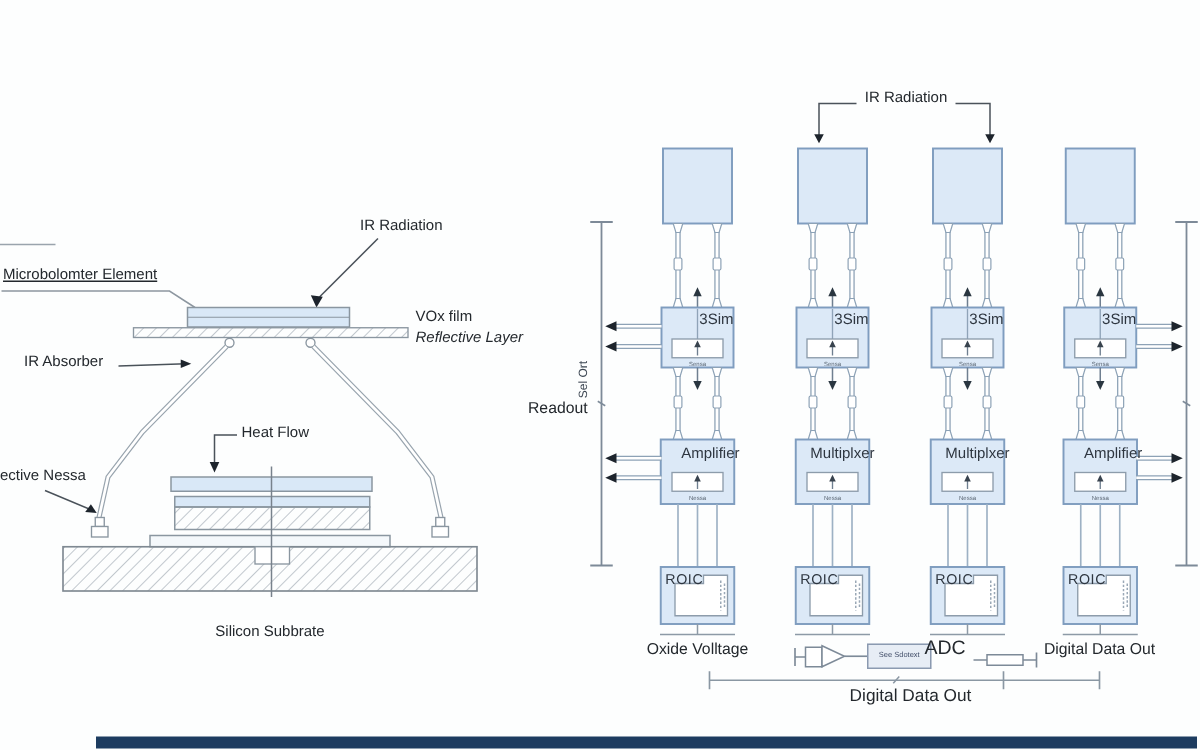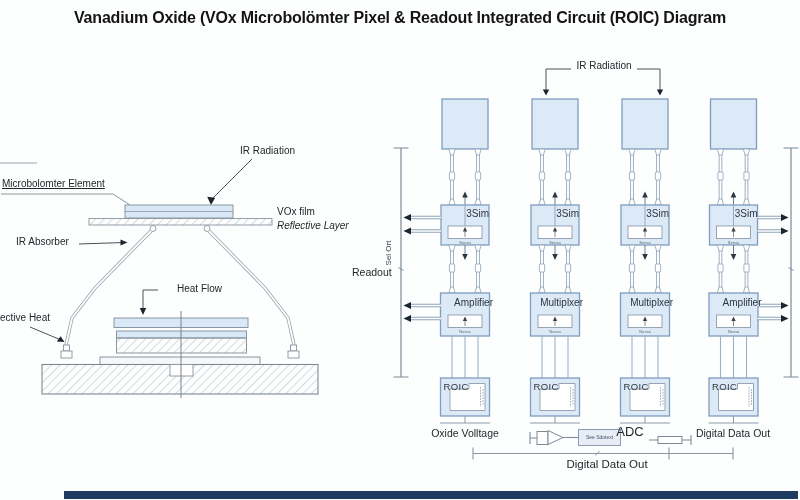--- a/index.html
+++ b/index.html
@@ -180,29 +180,29 @@
       </g>
 
       <g>
         <path d="M473,453.5 H733" stroke="#8a97a3" stroke-width="1.1" fill="none"></path>
         <path d="M473,447.5 V459.5 M733,447.5 V459.5 M669,447.5 V459.5" stroke="#8a97a3" stroke-width="1.1" fill="none"></path>
         <path d="M595.5,455.5 L599.5,451" stroke="#8a97a3" stroke-width="1" fill="none"></path>
       </g>
     </g>
   </svg>
 
-  <div class="title">Vanadium Oxide (VOx Microbolömter Pixel &amp; Readout Integrated Circuit (ROIC) Diagram</div>
 
   <div class="lbl big" style="left:240px;top:145px;">IR Radiation</div>
   <div class="lbl big" style="left:2px;top:178px;text-decoration:underline;">Microbolomter Element</div>
   <div class="lbl big" style="left:277px;top:206px;">VOx film</div>
   <div class="lbl big" style="left:277px;top:220px;font-style:italic;">Reflective Layer</div>
   <div class="lbl big" style="left:16px;top:236px;">IR Absorber</div>
-  <div class="lbl big" style="left:0px;top:312px;">ective Heat</div>
-  <div class="lbl big" style="left:161px;top:283px;margin-left:16px;">Heat Flow</div>
+  <div class="lbl big" style="left:0px;top:312px;">ective Nessa</div>
+  <div class="lbl big" style="left:161px;top:283px;">Heat Flow</div>
+  <div class="lbl big ctr" style="left:95px;top:416px;width:170px;">Silicon Subbrate</div>
 
   <div class="lbl big ctr" style="left:549px;top:60px;width:110px;">IR Radiation</div>
   <div class="vert">Sel Ort</div>
   <div class="lbl" style="left:352px;top:266px;">Readout</div>
 
   <div class="boxlbl" style="left:441px;top:207.5px;width:48px;">3Sim</div>
   <div class="boxlbl" style="left:531px;top:207.5px;width:48px;">3Sim</div>
   <div class="boxlbl" style="left:621px;top:207.5px;width:48px;">3Sim</div>
   <div class="boxlbl" style="left:709.5px;top:207.5px;width:48px;">3Sim</div>
 

